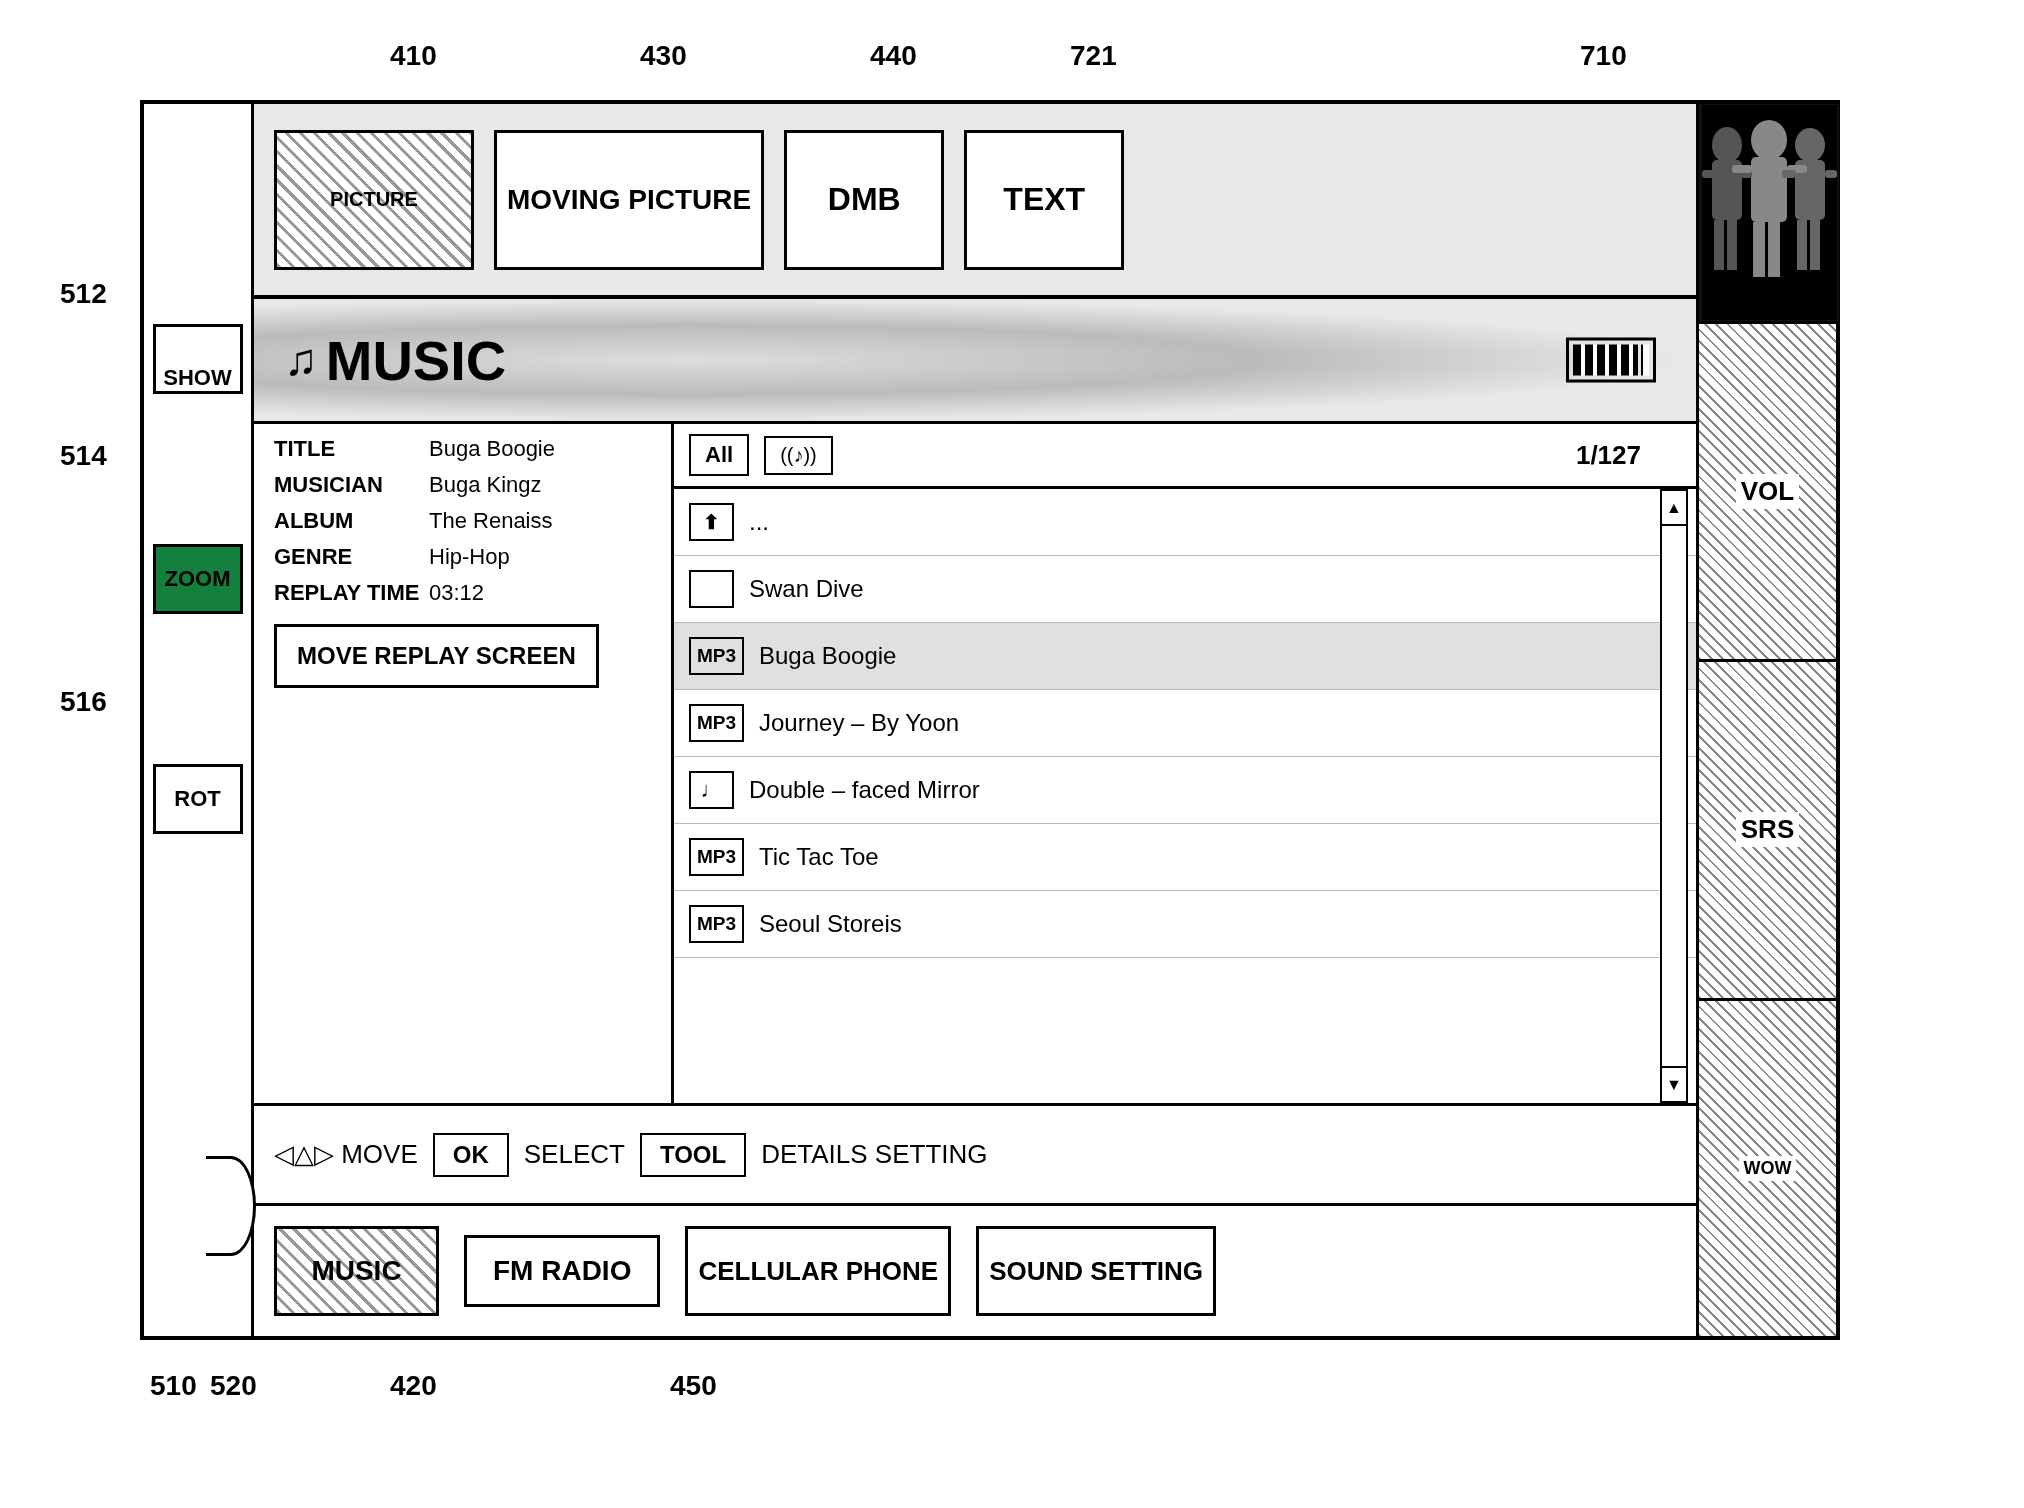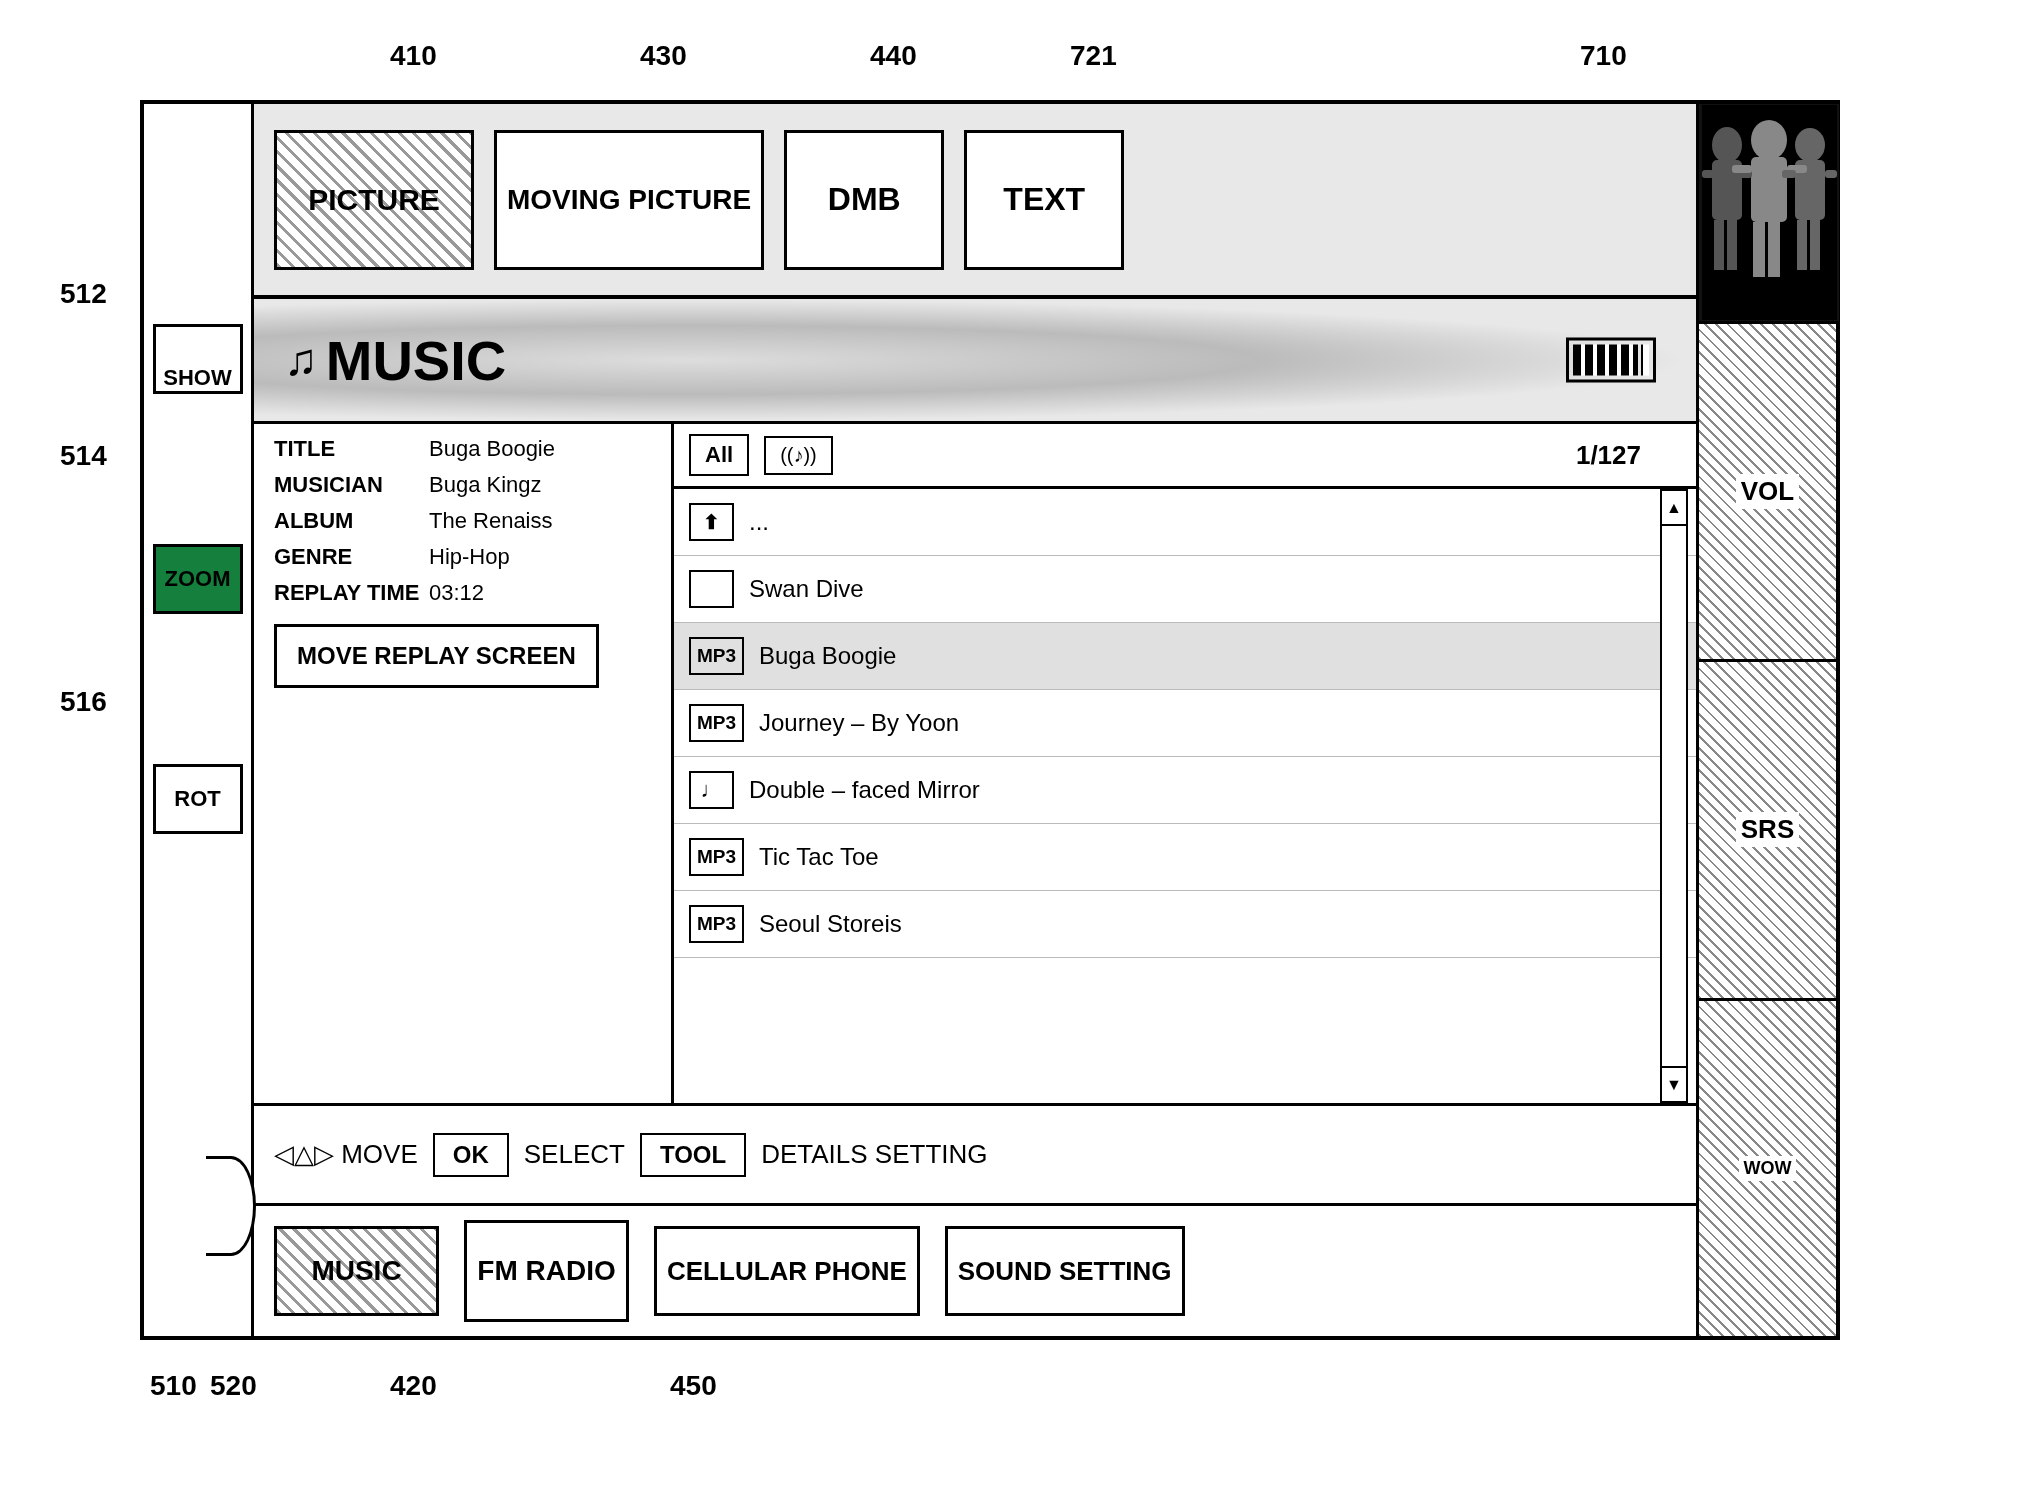--- a/index.html
+++ b/index.html
@@ -102,21 +102,21 @@
 
     <div style="flex:1; display:flex; align-items:center; justify-content:center; font-size:18px; font-weight:bold; background: repeating-linear-gradient(45deg, #888 0px, #888 2px, #fff 2px, #fff 8px);">
       <span style="background:#fff; padding:2px 5px;">WOW</span>
     </div>
   </div>
 
   <div style="position:absolute; top:0; left:110px; right:140px; height:100%; display:flex; flex-direction:column;">
 
     <div style="height:195px; border-bottom:4px solid #000; display:flex; align-items:center; padding:15px 20px; gap:20px; background:#e8e8e8;">
 
-      <div style="height:140px; min-width:200px; border:3px solid #000; display:flex; align-items:center; justify-content:center; font-size:30px; font-weight:bold; background: repeating-linear-gradient(45deg, #999 0px, #999 3px, #fff 3px, #fff 10px);">
+      <div style="height:140px; min-width:200px; border:3px solid #000; display:flex; align-items:center; justify-content:center; font-size:20px; font-weight:bold; background: repeating-linear-gradient(45deg, #999 0px, #999 3px, #fff 3px, #fff 10px);">
         <span>PICTURE</span>
       </div>
 
       <div style="height:140px; min-width:180px; border:3px solid #000; display:flex; align-items:center; justify-content:center; font-size:28px; font-weight:bold; text-align:center; padding:10px; background:#fff;">
         <span>MOVING PICTURE</span>
       </div>
 
       <div style="height:140px; min-width:160px; border:3px solid #000; display:flex; align-items:center; justify-content:center; font-size:32px; font-weight:bold; background:#fff;">
         <span>DMB</span>
       </div>
@@ -235,21 +235,21 @@
       </div>
       <span>DETAILS SETTING</span>
     </div>
 
     <div style="height:130px; display:flex; align-items:center; padding:0 20px; gap:25px;">
 
       <div style="height:90px; min-width:165px; border:3px solid #000; display:flex; align-items:center; justify-content:center; font-size:28px; font-weight:bold; background: repeating-linear-gradient(45deg, #999 0px, #999 3px, #fff 3px, #fff 10px);">
         <span>MUSIC</span>
       </div>
 
-      <div style="height:102px; min-width:165px; border:3px solid #000; display:flex; align-items:center; justify-content:center; font-size:28px; font-weight:bold; text-align:center; padding:10px; background:#fff;">
+      <div style="height:72px; min-width:165px; border:3px solid #000; display:flex; align-items:center; justify-content:center; font-size:28px; font-weight:bold; text-align:center; padding:26px; background:#fff;">
         <span>FM RADIO</span>
       </div>
 
       <div style="height:90px; min-width:185px; border:3px solid #000; display:flex; align-items:center; justify-content:center; font-size:26px; font-weight:bold; text-align:center; padding:10px; background:#fff;">
         <span>CELLULAR PHONE</span>
       </div>
 
       <div style="height:90px; min-width:185px; border:3px solid #000; display:flex; align-items:center; justify-content:center; font-size:26px; font-weight:bold; text-align:center; padding:10px; background:#fff;">
         <span>SOUND SETTING</span>
       </div>

